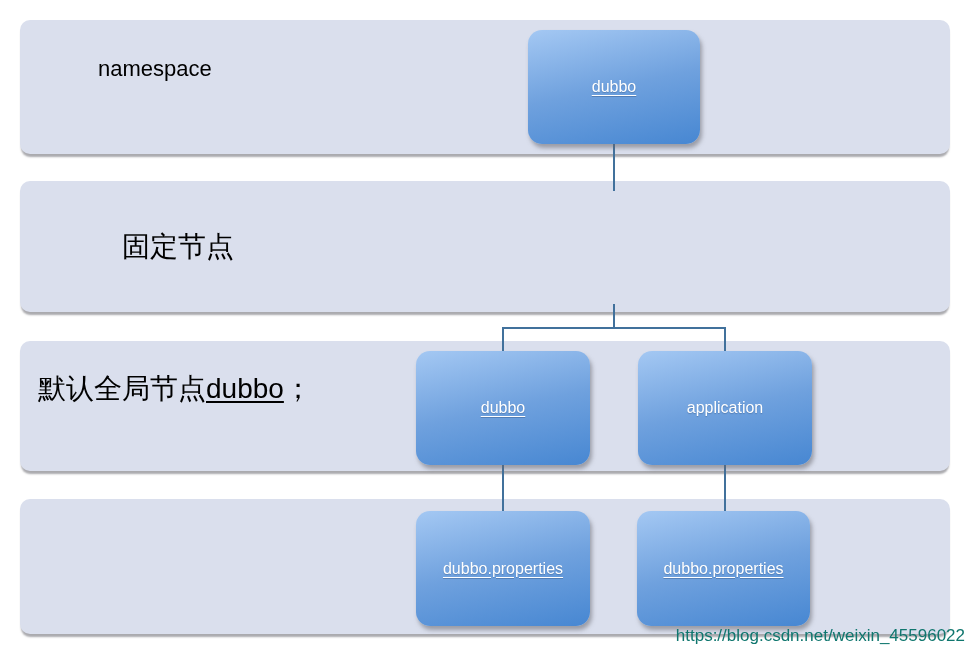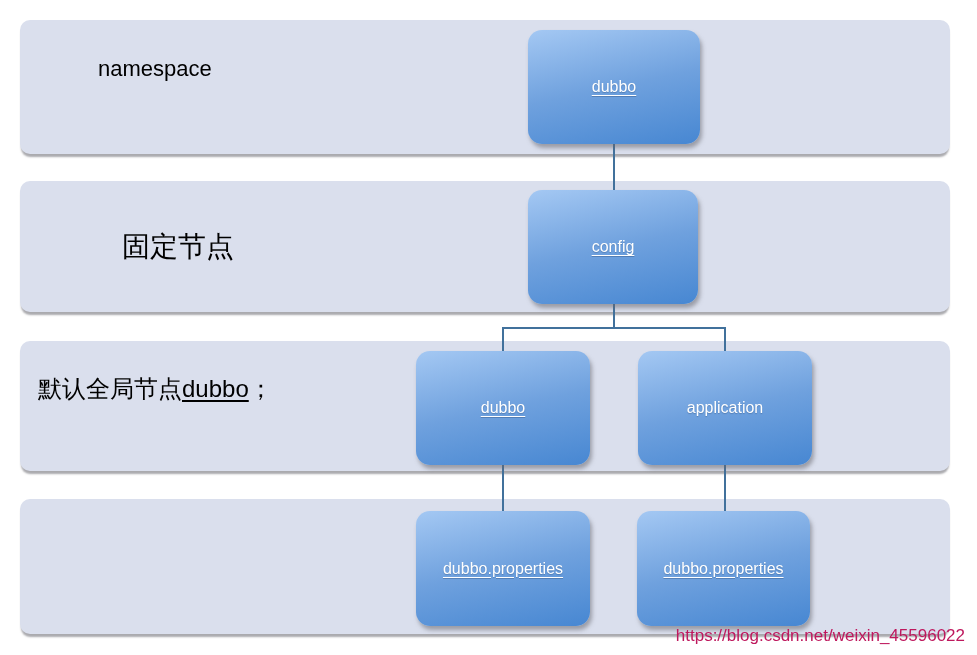--- a/index.html
+++ b/index.html
@@ -89,34 +89,34 @@
     font-family: Liberation Sans, sans-serif;
   }
   .label-fixed {
     left: 106px; top: 228px;
     font-size: 28px;
     font-family: "Liberation Serif", serif;
     margin-left: 16px;
   }
   .label-default {
     left: 38px; top: 370px;
-    font-size: 24px;
+    font-size: 28px;
     line-height: 37px;
     font-family: "Liberation Serif", serif;
     text-align: center;
   }
   .label-default .line2 { padding-left: 20px; }
   .latin { font-family: "Liberation Sans", sans-serif; }
 
   .watermark {
     position: absolute;
     right: 12px;
     top: 626px;
     font-size: 17px;
-    color: #be185d;
+    color: #0f766e;
     z-index: 3;
     font-family: "Liberation Sans", sans-serif;
   }
 </style>
 </head>
 <body>
 
 <div id="stage">
 
   <div class="band band1"></div>
@@ -143,23 +143,20 @@
   <div class="row-label label-default">
     <div class="line1">
       <span>默认全局节点</span><span class="latin misspell">dubbo</span><span>；</span>
     </div>
   </div>
 
   <div class="node node-root">
     <span class="misspell">dubbo</span>
   </div>
 
-  <div class="node node-config">
-    <span class="misspell">config</span>
-  </div>
 
   <div class="node node-dubbo-child">
     <span class="misspell">dubbo</span>
   </div>
 
   <div class="node node-application">
     <span>application</span>
   </div>
 
   <div class="node node-props-left">

